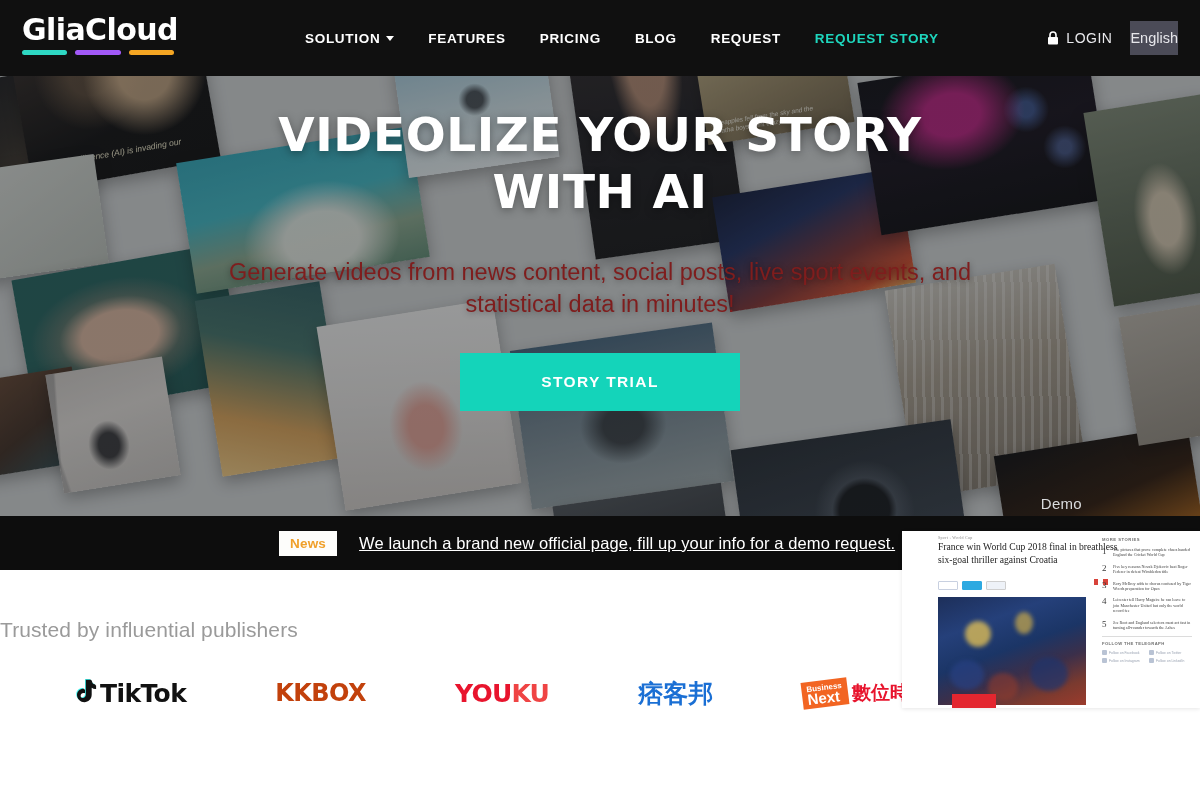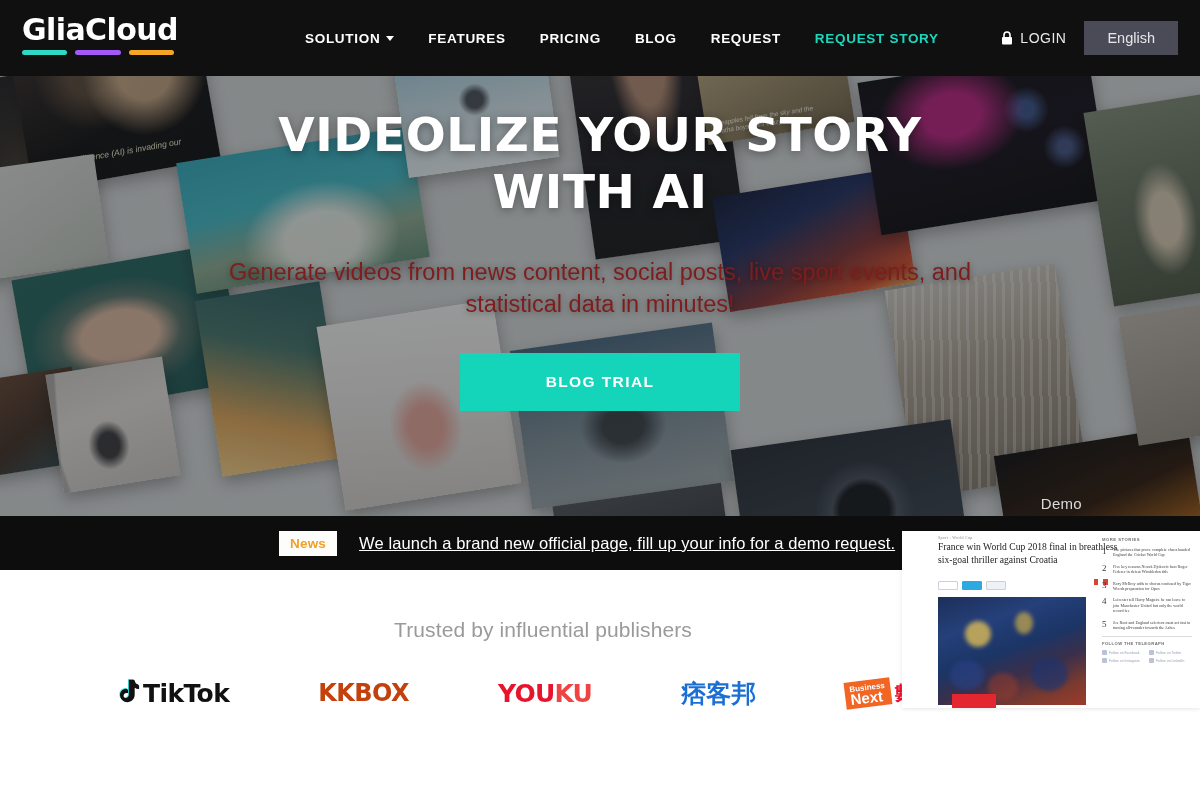--- a/index.html
+++ b/index.html
@@ -102,21 +102,21 @@
     color: #e9e9ec;
     font-size: 14px;
     letter-spacing: 0.5px;
     cursor: pointer;
   }
   .lock-icon { width: 12px; height: 14px; display:block; }
   .lang-btn {
     background: #4b4b57;
     color: #e6e6ea;
     font-size: 14.5px;
-    padding: 9px 23px;
+    padding: 9px 0;
     border: none;
     cursor: pointer;
     font-family: "Liberation Sans", sans-serif;
   }
 
   
   .hero {
     position: absolute;
     top: 76px; left: 0;
     width: 1200px;
@@ -223,21 +223,20 @@
 
   
   .publishers {
     position: absolute;
     top: 570px; left: 0;
     width: 1086px;
     height: 175px;
     background: #ffffff;
     display: flex;
     flex-direction: column;
-    align-items: center;
   }
   .pub-title {
     margin-top: 48px;
     font-size: 21px;
     color: #9a9a9a;
     font-weight: normal;
     letter-spacing: 0.1px;
   }
   .pub-logos {
     margin-top: 28px;
@@ -554,21 +553,21 @@
 
       <div class="card" style="left:1128px; top:232px; width:110px; height:130px; transform:rotate(-9deg);
                   background:linear-gradient(170deg,#b6b0a6 0%,#8e877c 100%);"></div>
     </div>
 
     <div class="hero-overlay"></div>
 
     <div class="hero-content">
       <h1 class="hero-title">VIDEOLIZE YOUR STORY WITH AI</h1>
       <p class="hero-sub">Generate videos from news content, social posts, live sport events, and statistical data in minutes!</p>
-      <button class="cta">BLOG TRIAL</button>
+      <button class="cta">STORY TRIAL</button>
     </div>
 
     <div class="demo-label">Demo</div>
   </div>
 
   <div class="newsbar">
     <span class="news-badge">News</span>
     <a class="news-link">We launch a brand new official page, fill up your info for a demo request.</a>
   </div>
 

